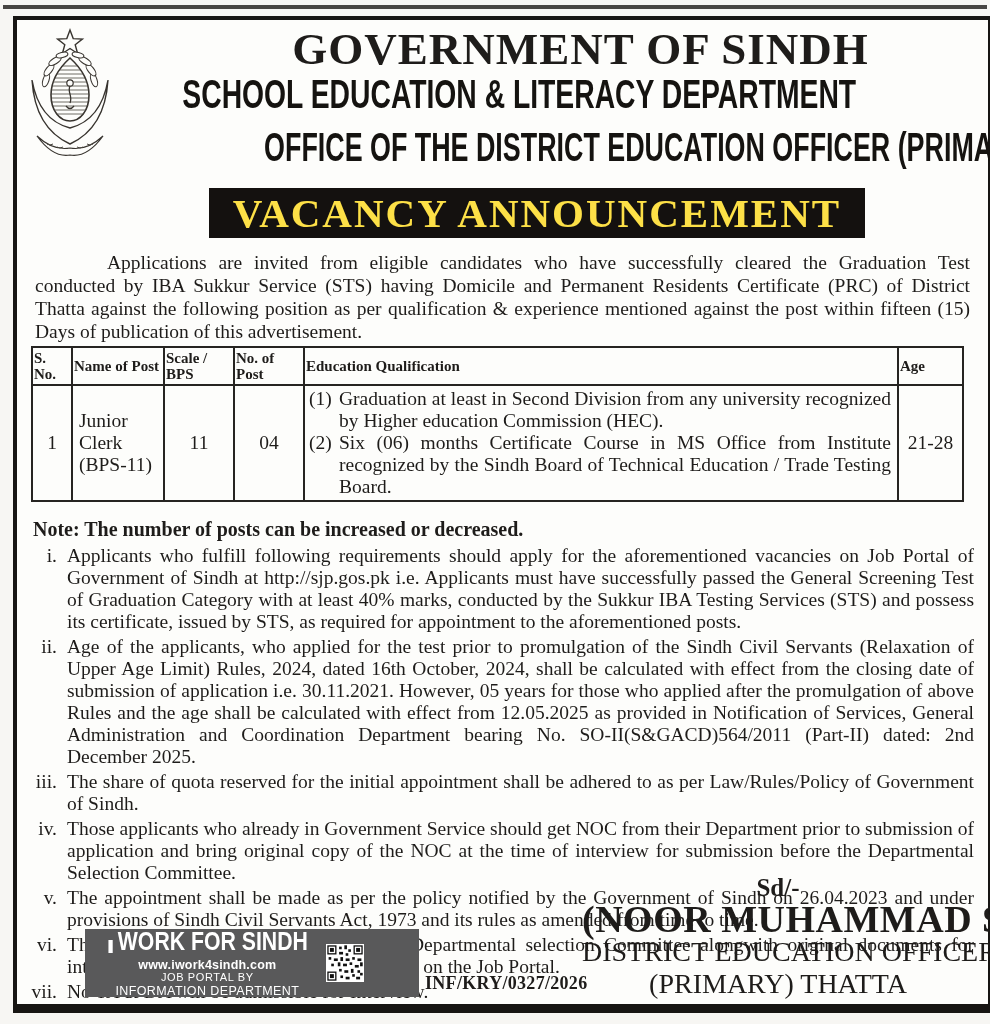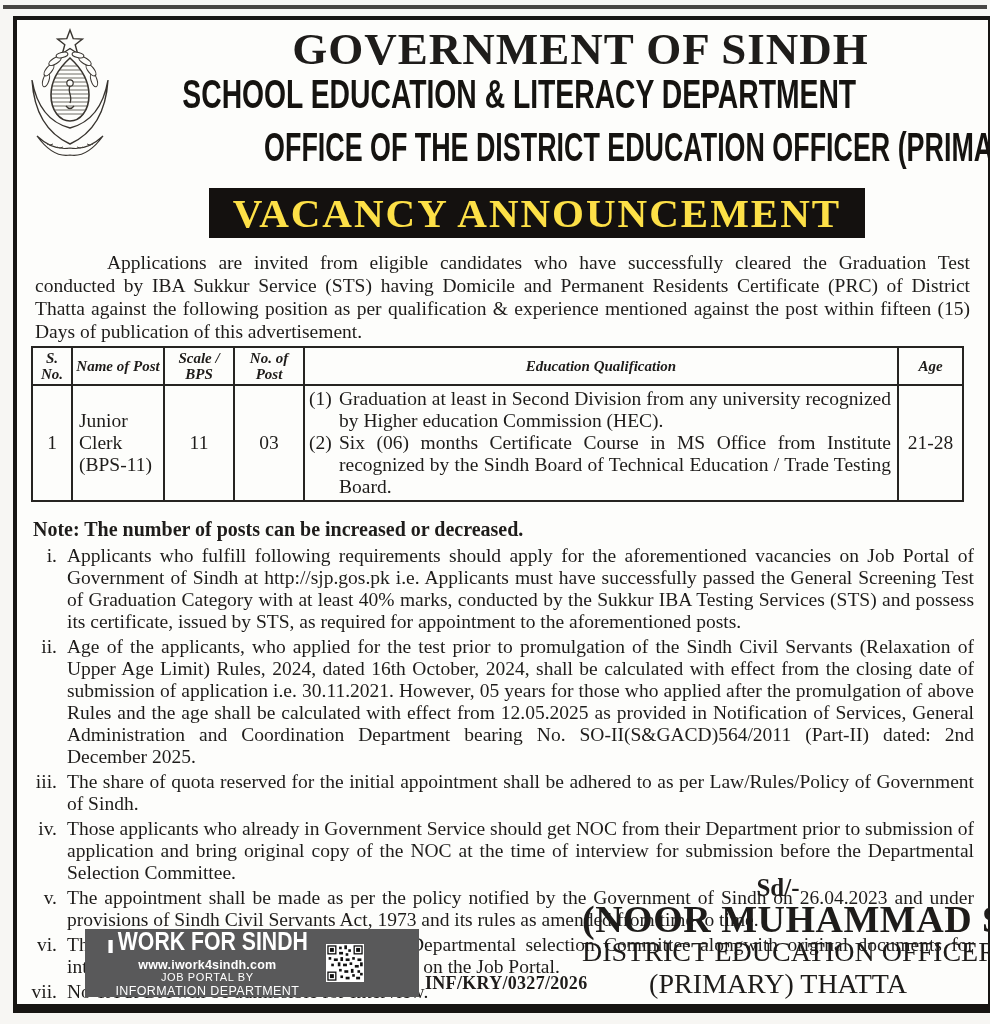--- a/index.html
+++ b/index.html
@@ -46,22 +46,22 @@
   
   .intro {
     margin:13px 4px 0 4px;
     font-size:19.5px; line-height:23px;
     text-align:justify; text-indent:72px;
   }
   
   table { border-collapse:collapse; margin-top:3px; width:931px; table-layout:fixed; }
   th, td { border:2px solid #262421; }
   th {
-    font-size:15px; font-weight:bold; text-align:center;
-    line-height:16px; padding:2px 1px; vertical-align:middle;font-style:italic;
+    font-size:15px; font-weight:bold; text-align:left;
+    line-height:16px; padding:2px 1px; vertical-align:middle;
   }
   td { font-size:19.5px; vertical-align:middle; padding:2px 4px; }
   td.c { text-align:center; }
   td.post-cell { line-height:22px; padding-left:6px; }
   .qual-item { display:flex; line-height:22px; }
   .qual-num { flex:0 0 30px; }
   .qual-text { flex:1; text-align:justify; padding-right:2px; }
   
   .note { margin:15px 2px 4px 2px; font-weight:bold; font-size:20px; line-height:24px; }
   .cond { display:flex; margin-bottom:3px; }
@@ -184,21 +184,21 @@
           <th>No. of Post</th>
           <th>Education Qualification</th>
           <th>Age</th>
         </tr>
       </thead>
       <tbody>
         <tr>
           <td class="c">1</td>
           <td class="post-cell">Junior Clerk (BPS-11)</td>
           <td class="c">11</td>
-          <td class="c">03</td>
+          <td class="c">04</td>
           <td>
             <div class="qual-item">
               <span class="qual-num">(1)</span>
               <span class="qual-text">Graduation at least in Second Division from any university recognized by Higher education Commission (HEC).</span>
             </div>
             <div class="qual-item">
               <span class="qual-num">(2)</span>
               <span class="qual-text">Six (06) months Certificate Course in MS Office from Institute recognized by the Sindh Board of Technical Education / Trade Testing Board.</span>
             </div>
           </td>

